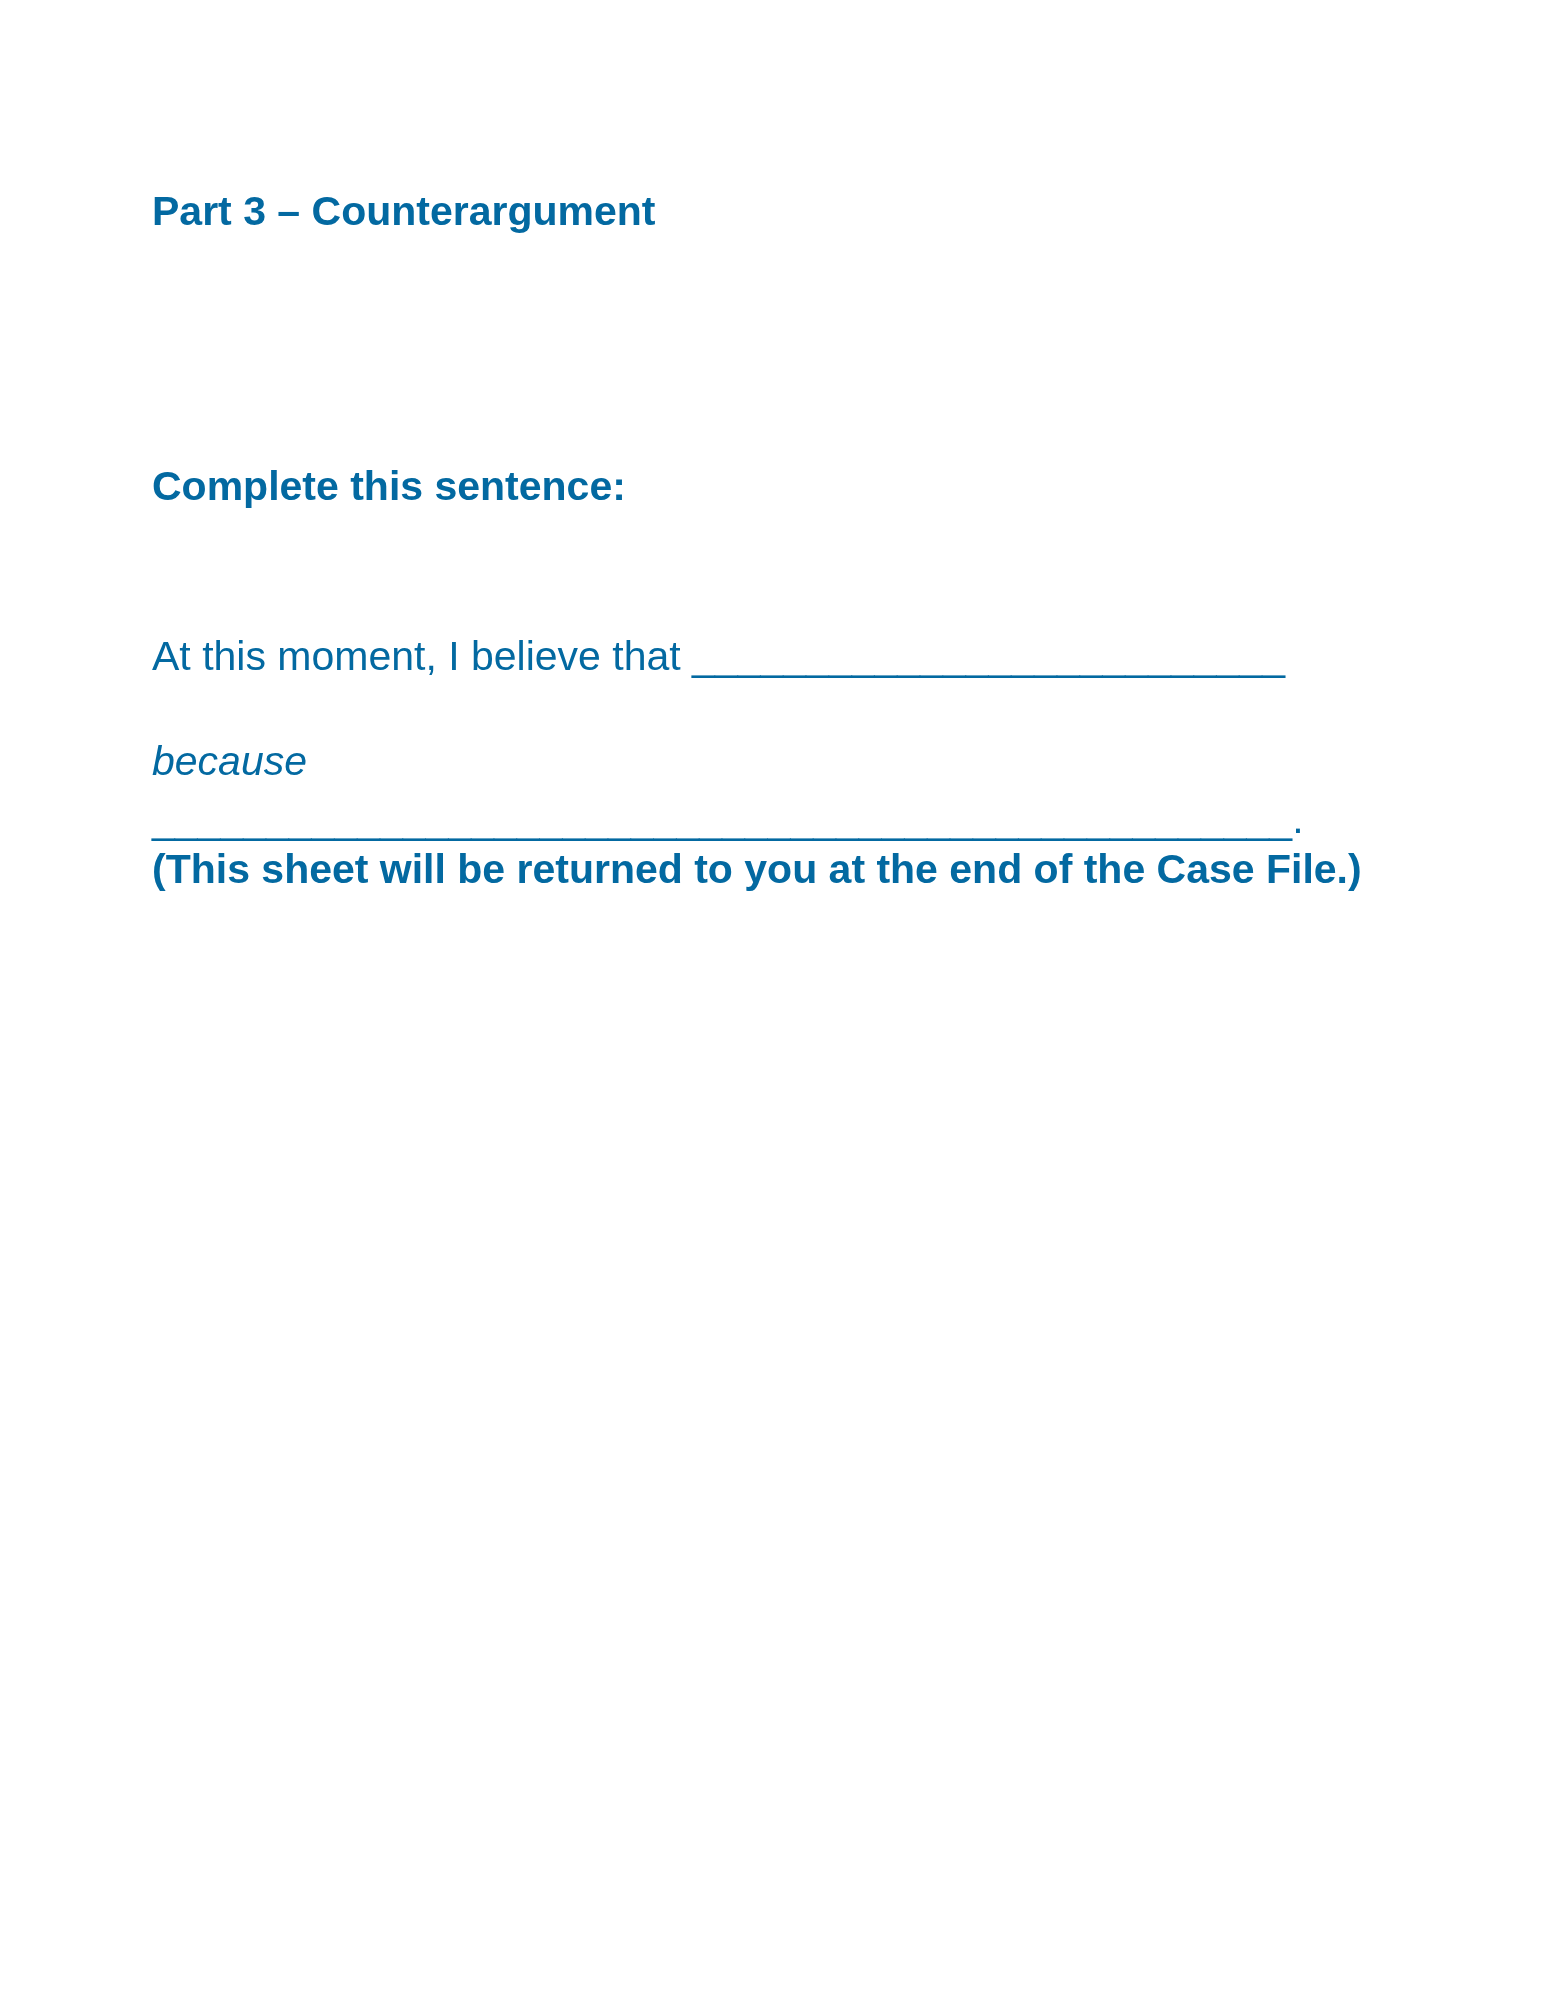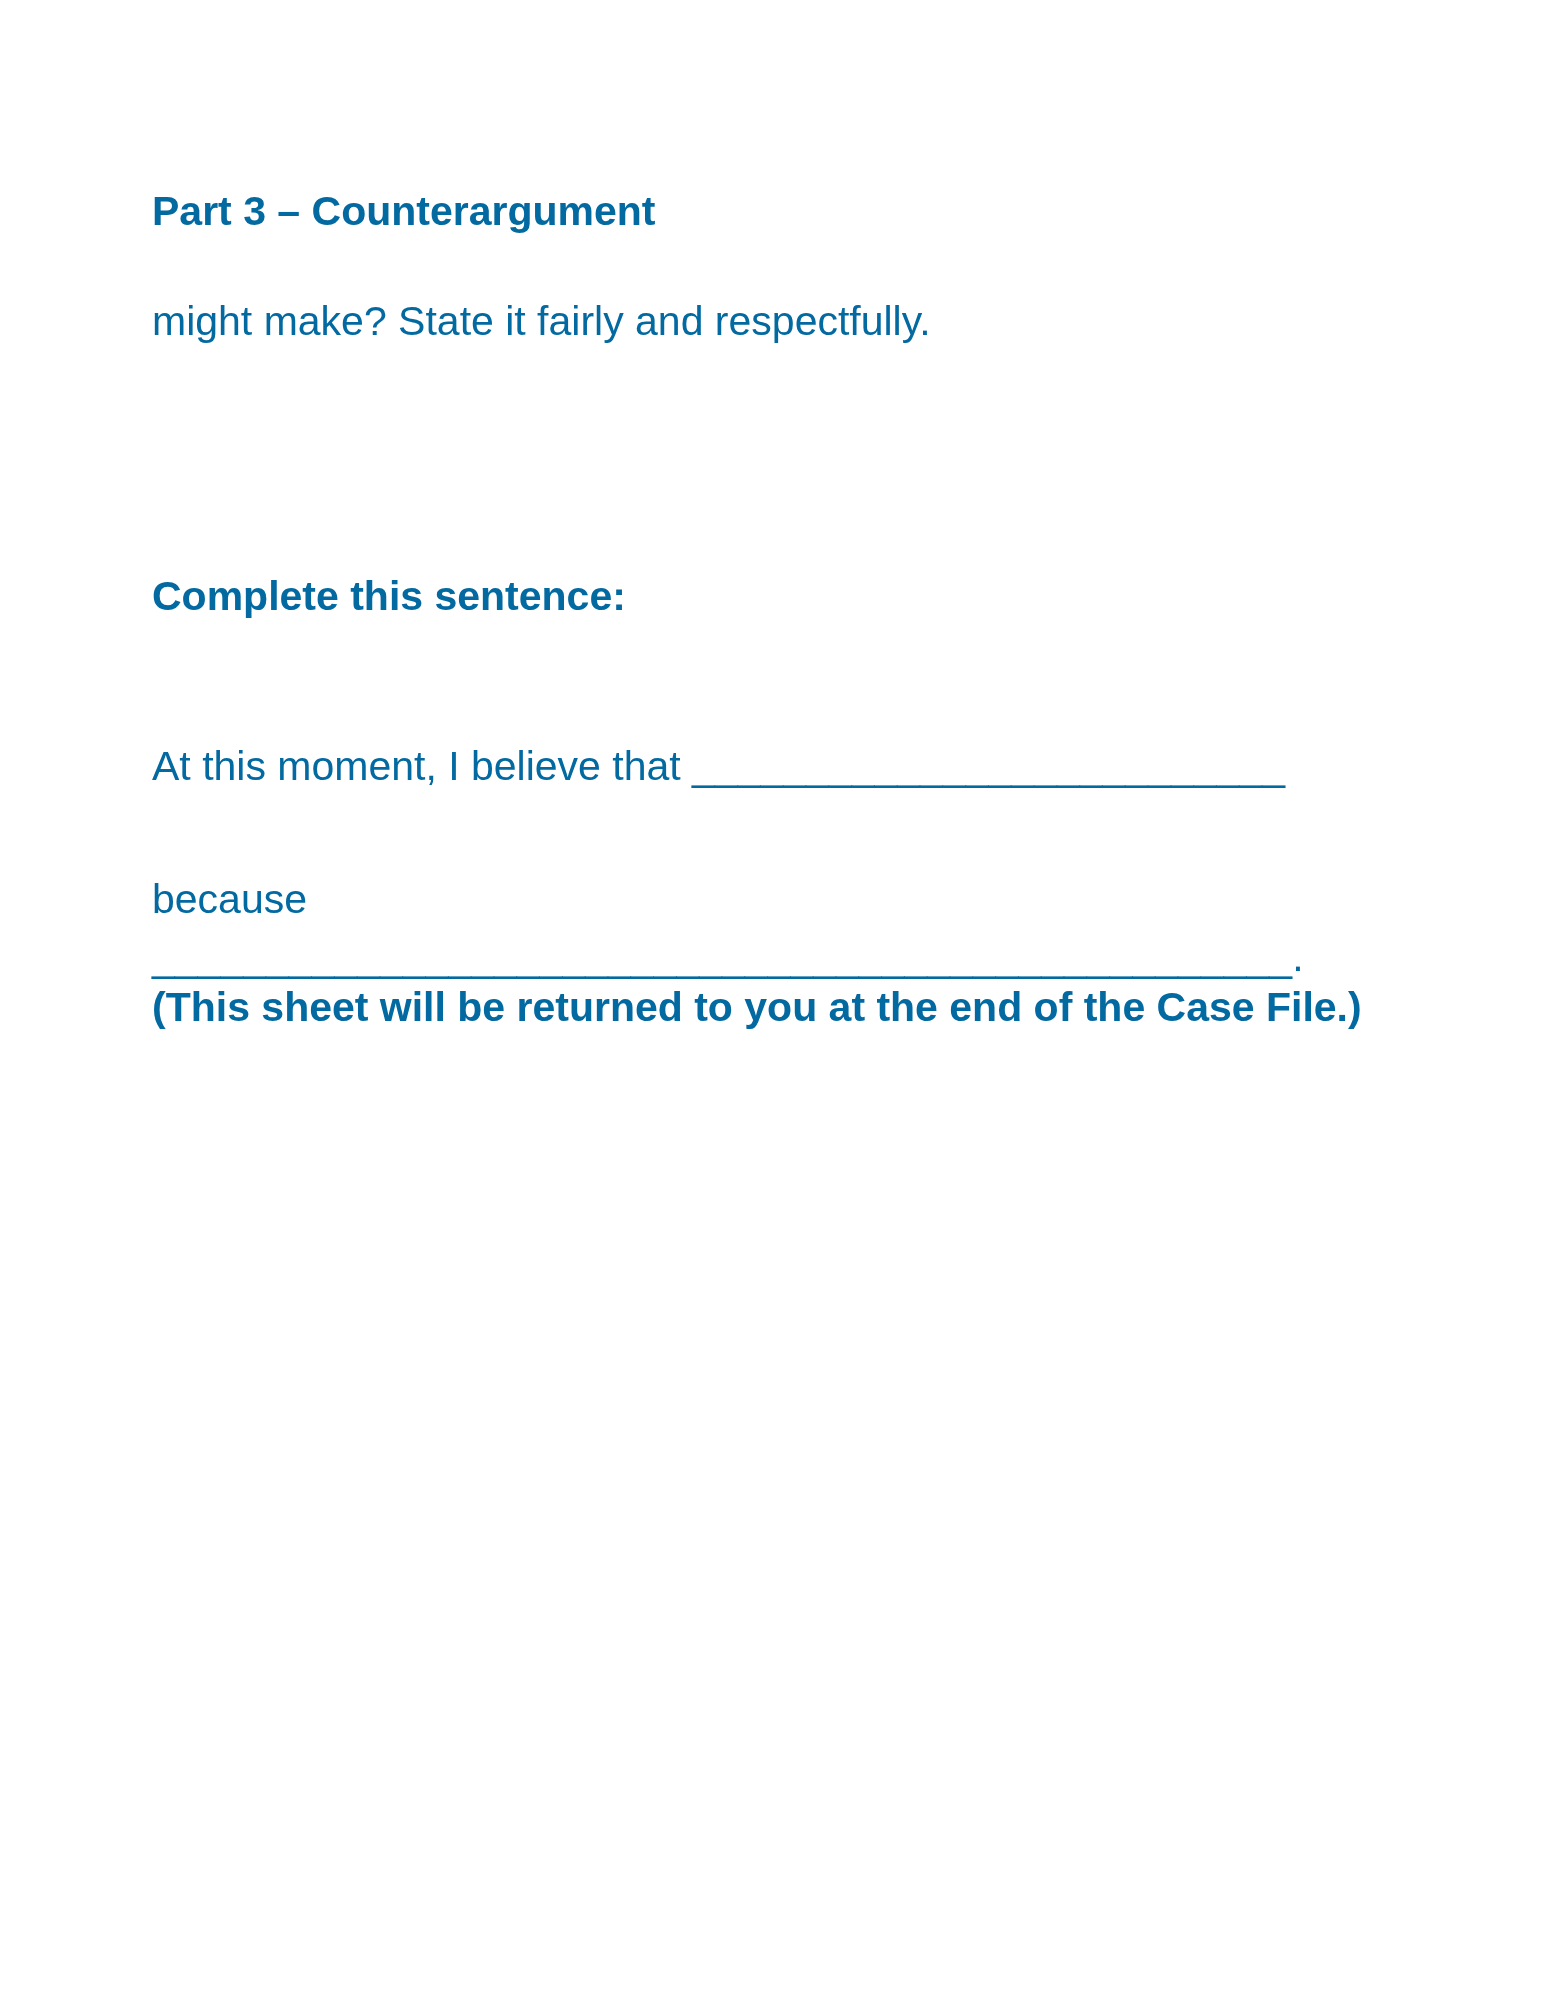--- a/index.html
+++ b/index.html
@@ -38,41 +38,41 @@
     margin: 225px 0 0 0;
     font-size: 41px;
     line-height: 50px;
     font-weight: 700;
   }
   .belief-sentence {
     margin: 120px 0 0 0;
     white-space: nowrap;
   }
   .because-line {
-    margin: 83px 0 0 0;
+    margin: 55px 0 0 0;
+    font-style: italic;
   }
   .blank-line {
     margin: 8px 0 0 0;
     white-space: nowrap;
     letter-spacing: 0;
   }
   .return-note {
     margin: 0;
     font-weight: bold;
   }
 </style>
 </head>
 <body>
 
 <div class="page">
 
   <h1 class="part-heading">Part 3 – Counterargument</h1>
 
   <p class="question-text">
-    <span class="qline">might make? State it fairly and respectfully.</span>
   </p>
 
   <h2 class="complete-heading">Complete this sentence:</h2>
 
   <p class="belief-sentence">
     <span>At this moment, I believe that </span><span>__________________________</span>
   </p>
 
   <p class="because-line">because</p>
 

